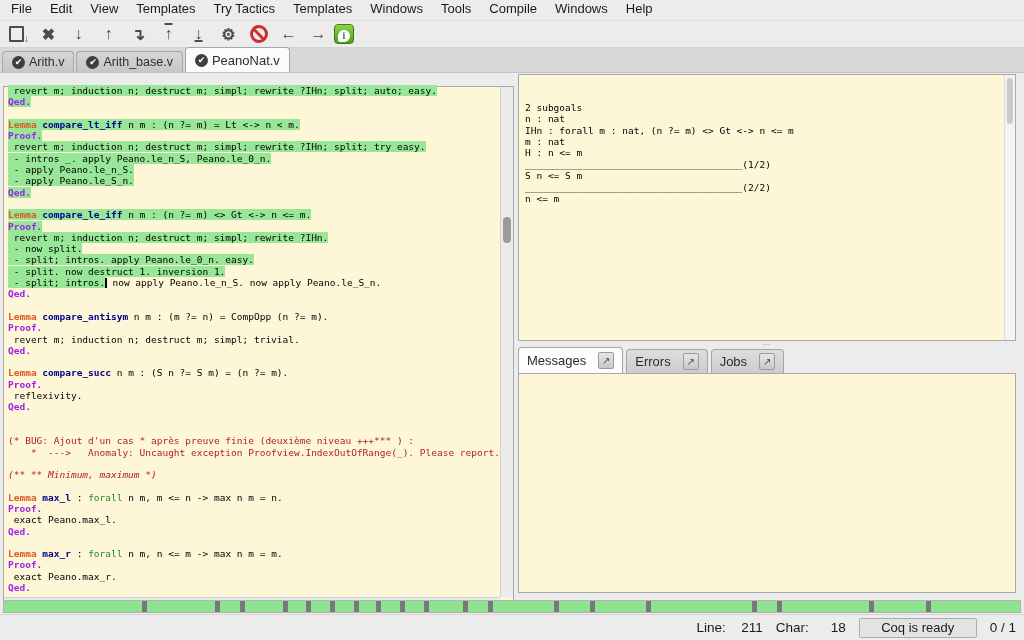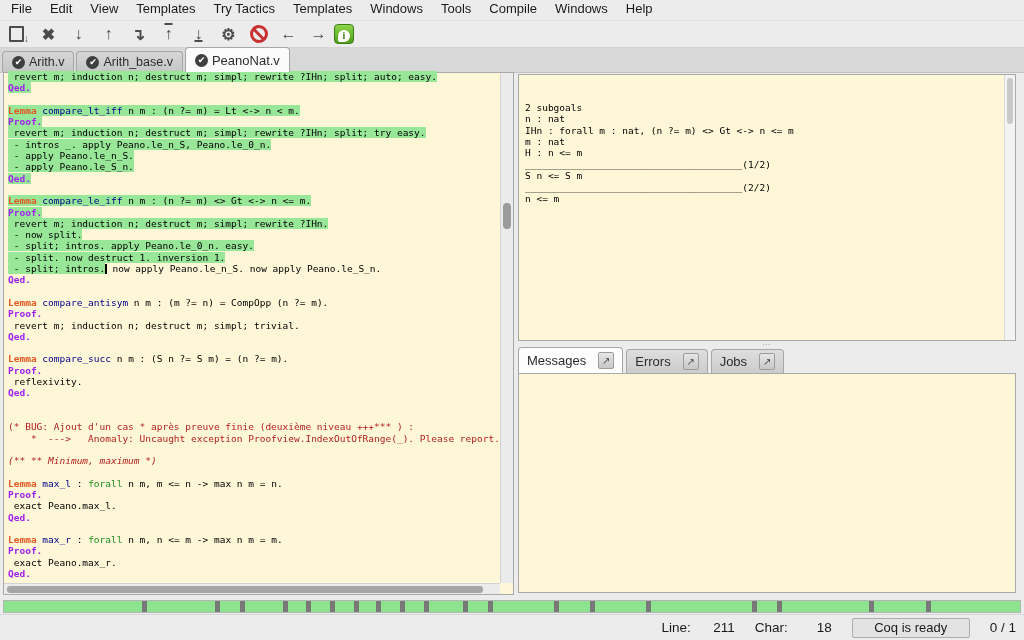--- a/index.html
+++ b/index.html
@@ -38,29 +38,29 @@
     background:#d8d8d8; border-bottom:1px solid #c2c2c2;
     display:flex; align-items:flex-end; padding-left:2px; }
   .tab { height:21px; display:flex; align-items:center; gap:4px; padding:0 9px;
     background:linear-gradient(#d6d6d6,#c6c6c6); border:1px solid #a6a6a6; border-bottom:none;
     border-radius:4px 4px 0 0; margin-right:2px; font-size:12.5px; color:#2c2c2c; }
   .tab.active { background:#fbfbfb; height:25px; position:relative; z-index:2; font-size:13px; }
   .tabcheck { width:13px; height:13px; border-radius:50%; background:#3f3f3f; color:#fff;
     font-size:9px; display:flex; align-items:center; justify-content:center; flex:none; }
   
   .pane { position:absolute; background:#fdf6d7; border:1px solid #a9a9a9; }
-  #editor-pane { left:3px; top:72px; width:511px; height:523px;padding-left:24px; }
+  #editor-pane { left:3px; top:86px; width:511px; height:523px;padding-left:24px; }
   #editor-code { position:absolute; left:0; top:-4px; right:13px; bottom:11px;
     overflow:hidden; padding:2px 0 0 4px;
     font-family:"DejaVu Sans Mono", monospace; font-size:9.5px; line-height:11.3px;
     white-space:pre; color:#000; }
   .cl { height:11.3px; }
   .hl { background:#98e698; }
   .s-k  { color:#e25822; font-weight:bold; }
-  .s-id { color:#00008b; font-weight:normal; }
+  .s-id { color:#00008b; font-weight:bold; }
   .s-p  { color:#a020f0; font-weight:bold; }
   .s-c  { color:#b22222;text-align:right; }
   .s-ci { color:#b22222; font-style:italic; }
   .s-g  { color:#228b22; }
   .cursor { display:inline-block; width:1.5px; height:10px; background:#000; vertical-align:text-bottom; }
   #editor-vscroll { position:absolute; right:0; top:0; width:13px; bottom:11px;
     background:#ebebeb; border-left:1px solid #d2d2d2; }
   #editor-vthumb { position:absolute; left:2px; right:2px; top:130px; height:26px;
     background:#9b9b9b; border-radius:4px; }
   #editor-hscroll { position:absolute; left:0; right:13px; bottom:0; height:11px;
@@ -88,21 +88,21 @@
     background:linear-gradient(#e6e6e6,#c8c8c8); border:1px solid #9c9c9c; border-radius:2px;
     font-size:10px; color:#444; }
   #msg-content { left:518px; top:373px; width:498px; height:220px; }
   
   #progressbar { position:absolute; left:3px; top:600px; width:1018px; height:13px;
     background:#8ee38e; border:1px solid #b4b4b4; }
   .tick { position:absolute; top:0; bottom:0; width:5px; background:#787878; }
   #statusbar { position:absolute; left:0; top:614px; right:0; height:26px;
     background:#ececec; border-top:1px solid #d6d6d6;
     display:flex; align-items:center; font-size:13.5px; padding:0 8px 0 6px; }
-  #status-right { margin-left:auto; display:flex; align-items:center; gap:20px; }
+  #status-right { margin-left:auto; display:flex; align-items:center; gap:13px; }
   #coq-state-button { width:118px; height:20px; display:flex; align-items:center; justify-content:center;
     background:#e3e3e3; border:1px solid #adadad; border-radius:2px; font-size:13px; }
   .num { min-width:24px; text-align:right; }
 </style>
 </head>
 <body>
 
 <div id="menubar">
     <span class="mitem">File</span>
     <span class="mitem">Edit</span>

